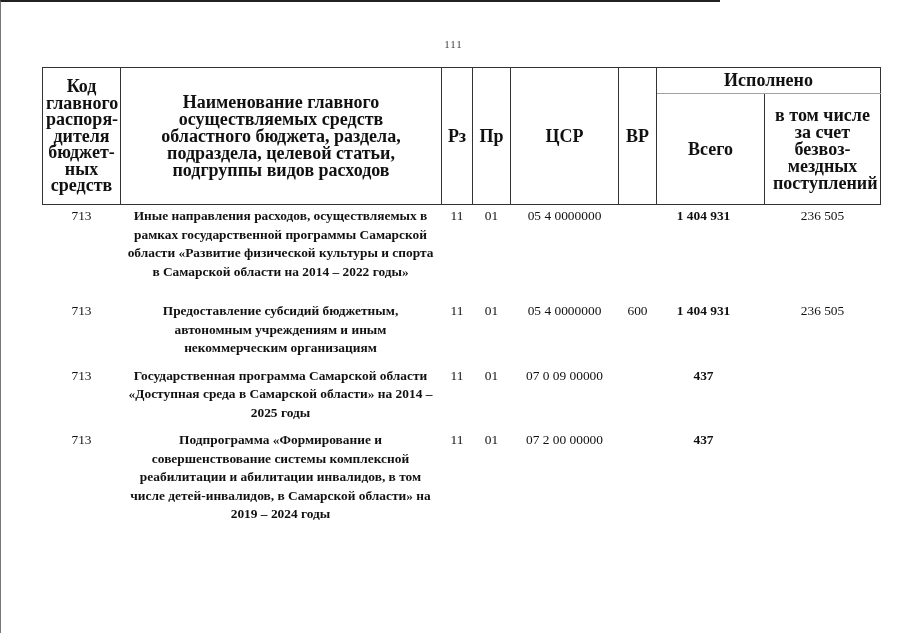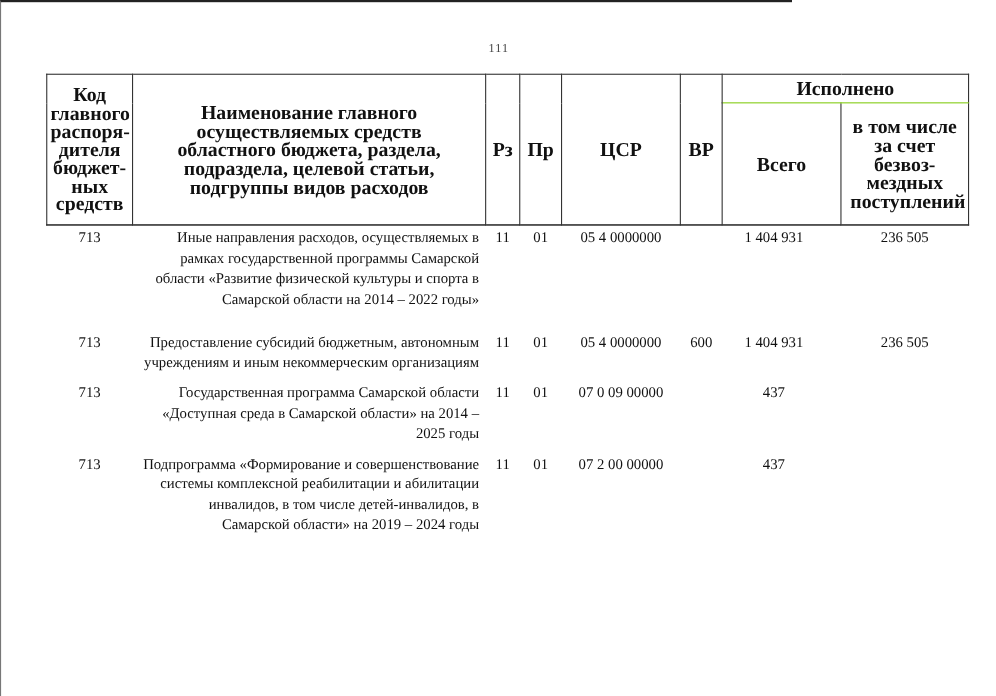--- a/index.html
+++ b/index.html
@@ -38,26 +38,26 @@
     vertical-align: middle; padding: 0 3px; font-size: 18px; line-height: 17px; margin-top: 32px;
   }
   thead th.h-exec { height: 25px; border-bottom: 1px solid #84cc16; }
   thead tr.r2 th { height: 110px; }
   thead th.h-code { line-height: 16.5px; }
 
   tbody td {
     vertical-align: top; padding: 0 4px; border: none;
   }
   tbody td.num { text-align: center; }
-  tbody td.name { padding-left: 5px; padding-right: 6px; text-align: right; }
+  tbody td.name { padding-left: 5px; padding-right: 6px; text-align: center; font-weight: bold; }
   tbody tr.row td { padding-top: 2px; }
   tbody tr.row1 td { padding-bottom: 19px; }
   tbody tr.row2 td { padding-bottom: 7px; }
   tbody tr.row3 td { padding-bottom: 7px; }
-  tbody td.total { padding-right: 18px; }
+  tbody td.total { padding-right: 18px; font-weight: bold; }
   tbody td.free { padding-right: 4px; }
 </style>
 </head>
 <body>
 
 <div class="page">
   <div class="page-number">111</div>
 
   <table class="budget">
     <colgroup>

